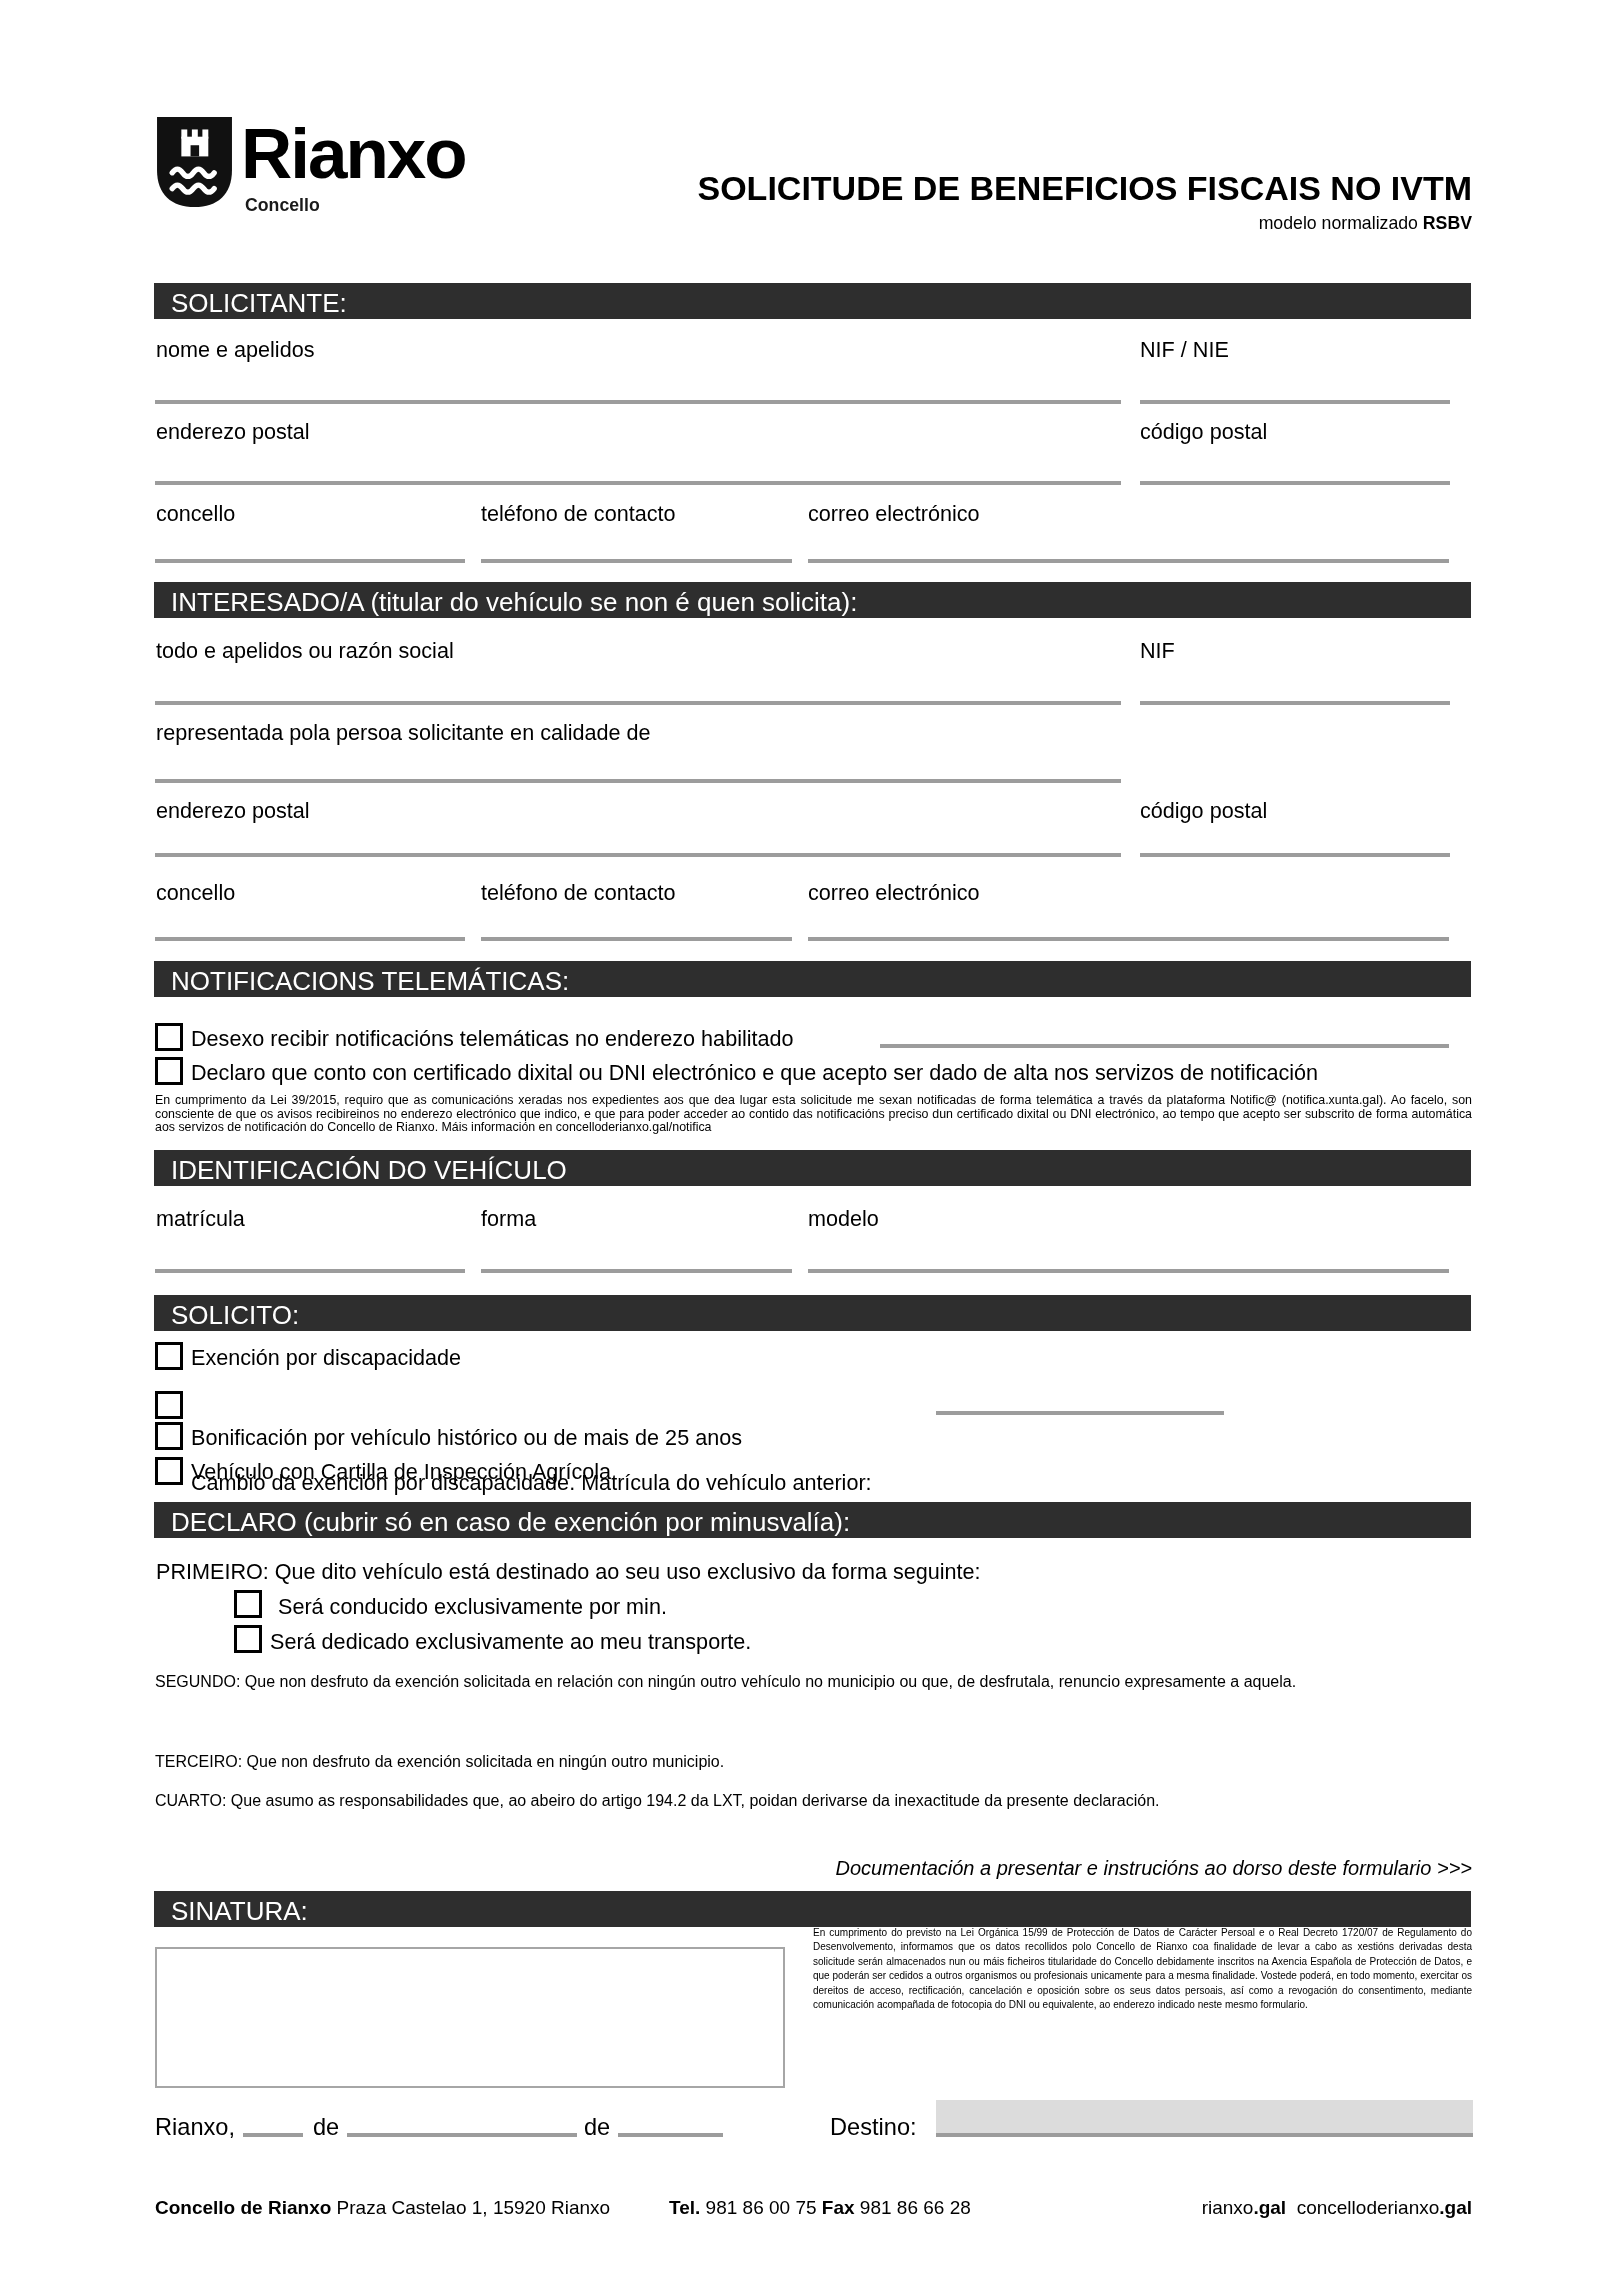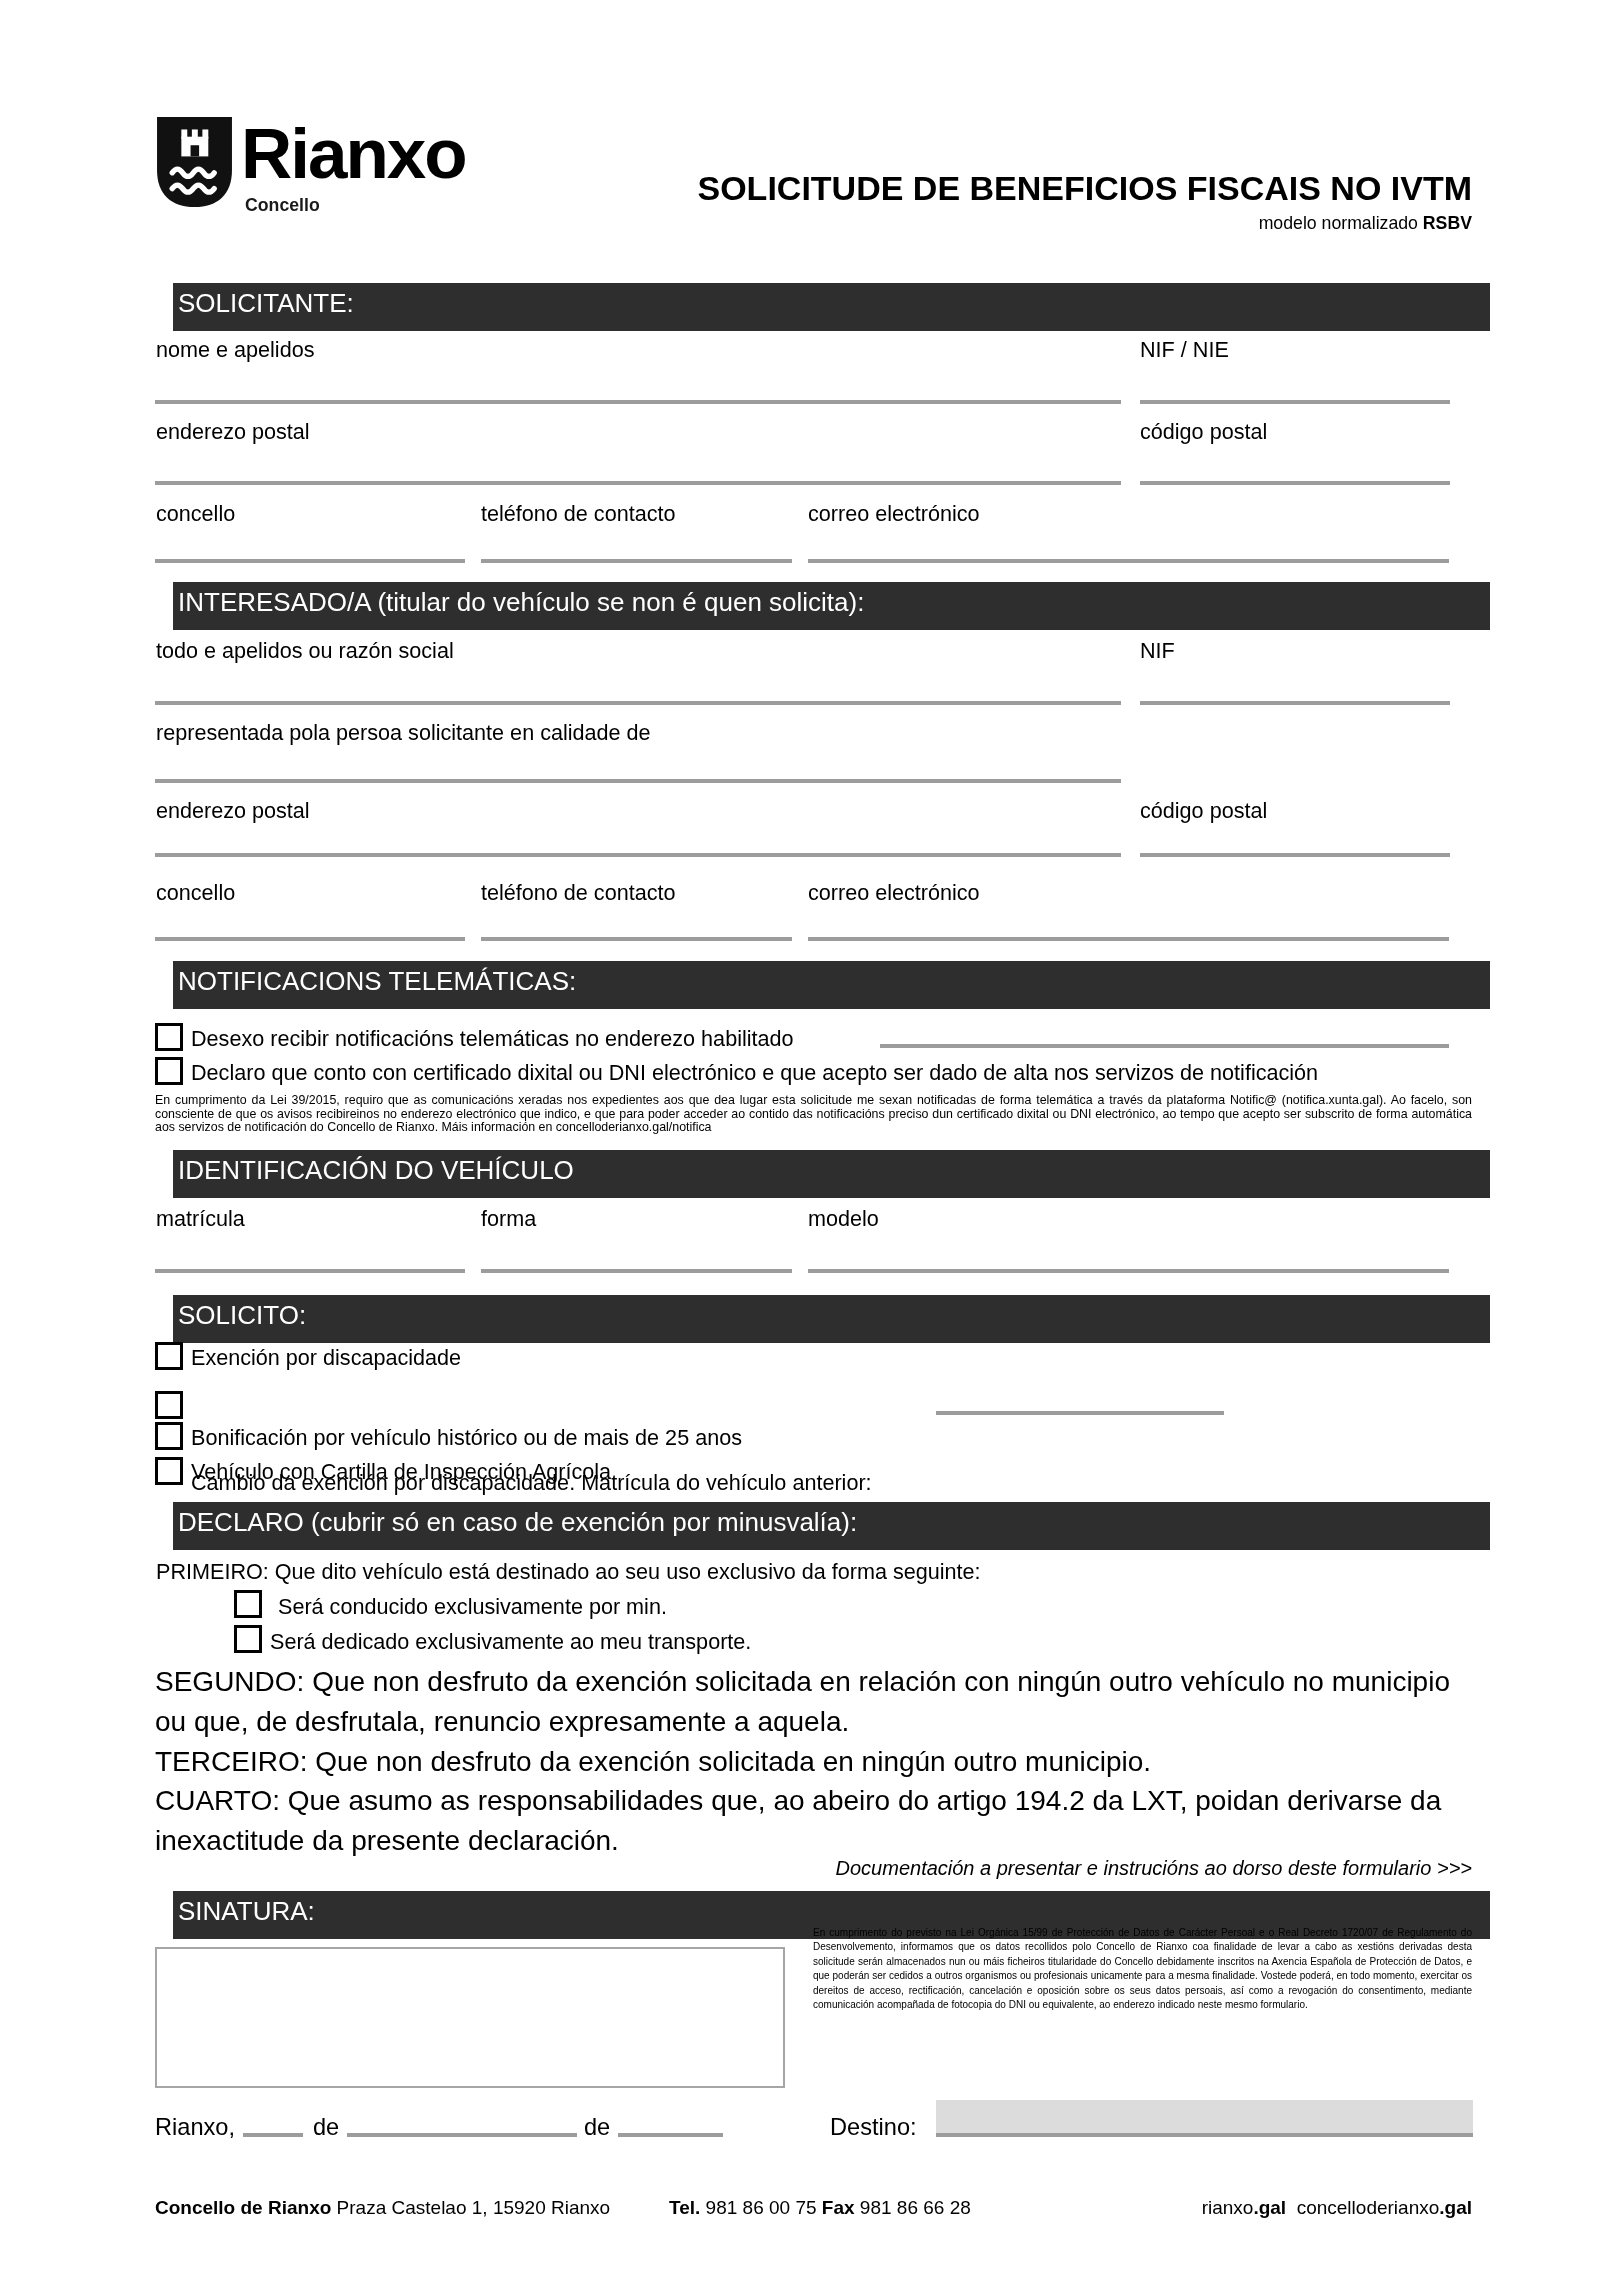--- a/index.html
+++ b/index.html
@@ -4,35 +4,35 @@
 <style>
   html,body { margin:0; padding:0; }
   body {
     width:1622px; height:2295px; position:relative;
     background:#ffffff; color:#000;
     font-family:"Liberation Sans", sans-serif;
     overflow:hidden;
   }
   
   .bar {
-    position:absolute; left:173px; width:1317px; height:48px;
+    position:absolute; left:154px; width:1317px; height:36px;
     background:#2e2e2e; color:#fff;
-    font-size:26px; line-height:41px; padding-left:5px;
+    font-size:26px; line-height:41px; padding-left:17px;
     box-sizing:border-box; white-space:nowrap;
   }
   
   .lbl { position:absolute; font-size:21.6px; white-space:nowrap; }
   
   .ln  { position:absolute; height:3.9px; background:#9c9c9c; }
   
   .cb  { position:absolute; width:27.5px; height:27.5px; border:3.9px solid #000; background:#fff; box-sizing:border-box; }
   .cbl { position:absolute; font-size:21.6px; white-space:nowrap; }
   
   .fine { position:absolute; font-size:12.4px; line-height:13.7px; text-align:justify; }
-  .para { position:absolute; font-size:28px; line-height:40px; }
+  .para { position:absolute; font-size:16px; line-height:40px; }
   .b { font-weight:bold; }
   
   #logo-text   { position:absolute; left:241px; top:113px; font-size:71px; font-weight:bold; letter-spacing:-2px; }
   #logo-sub    { position:absolute; left:245px; top:195px; font-size:17.7px; font-weight:bold; color:#1a1a1a; }
   #doc-title   { position:absolute; right:150px; top:169px; font-size:34px; font-weight:bold; white-space:nowrap; }
   #doc-model   { position:absolute; right:150px; top:213px; font-size:17.7px; white-space:nowrap; }
   #docs-note   { position:absolute; right:150px; top:1857px; font-size:20px; font-style:italic; white-space:nowrap; }
   #sig-box     { position:absolute; left:155px; top:1947px; width:630px; height:141px; border:2px solid #a6a6a6; background:#fff; box-sizing:border-box; }
   #privacy     { left:813px; top:1926px; width:659px; font-size:10px; line-height:14.4px; }
   #destino-box { position:absolute; left:936px; top:2100px; width:537px; height:33px; background:#dcdcdc; }

